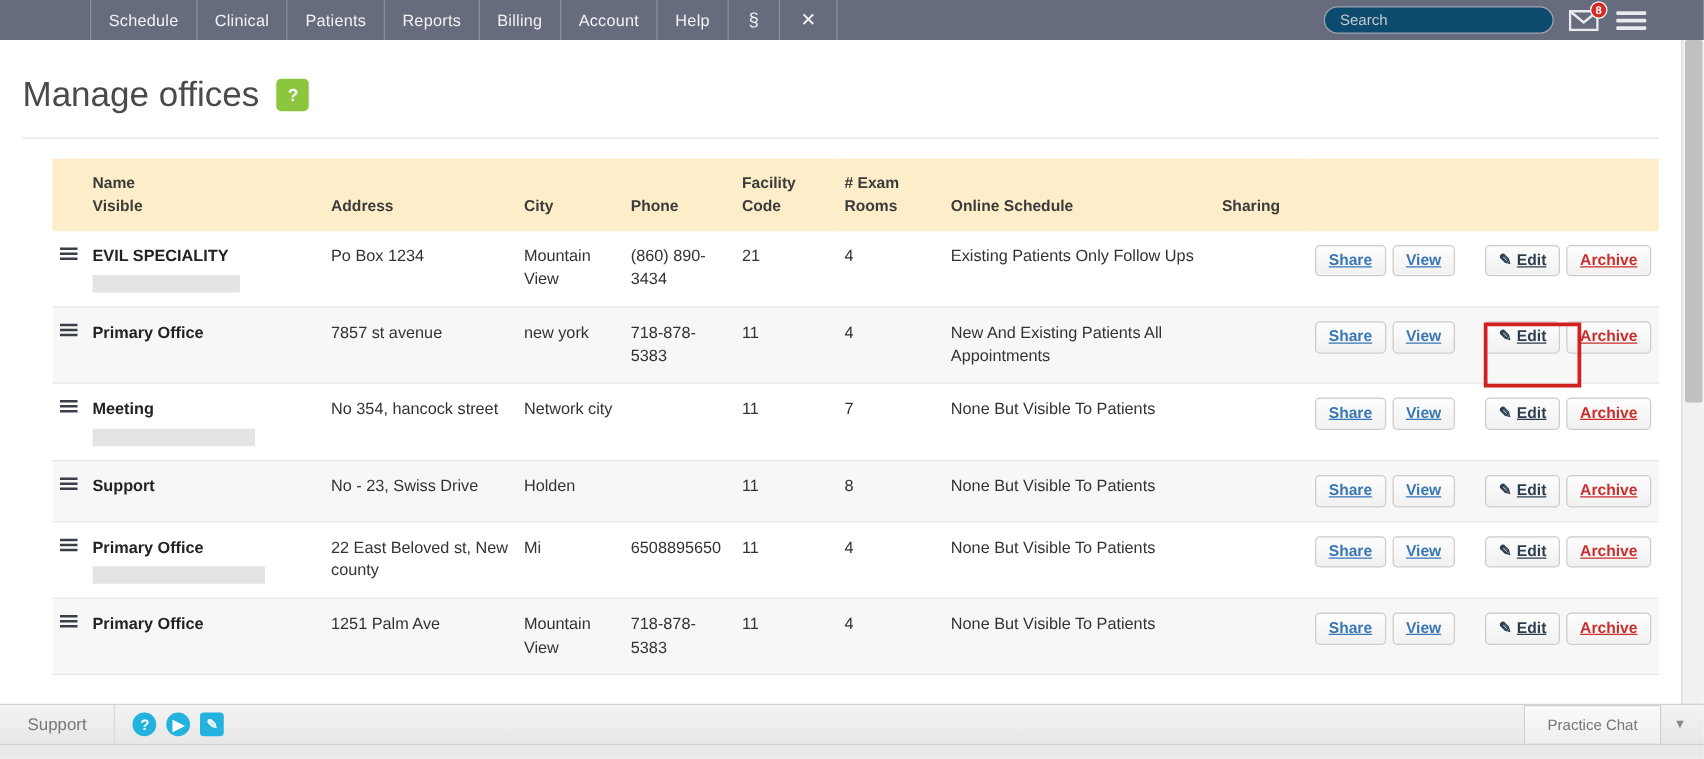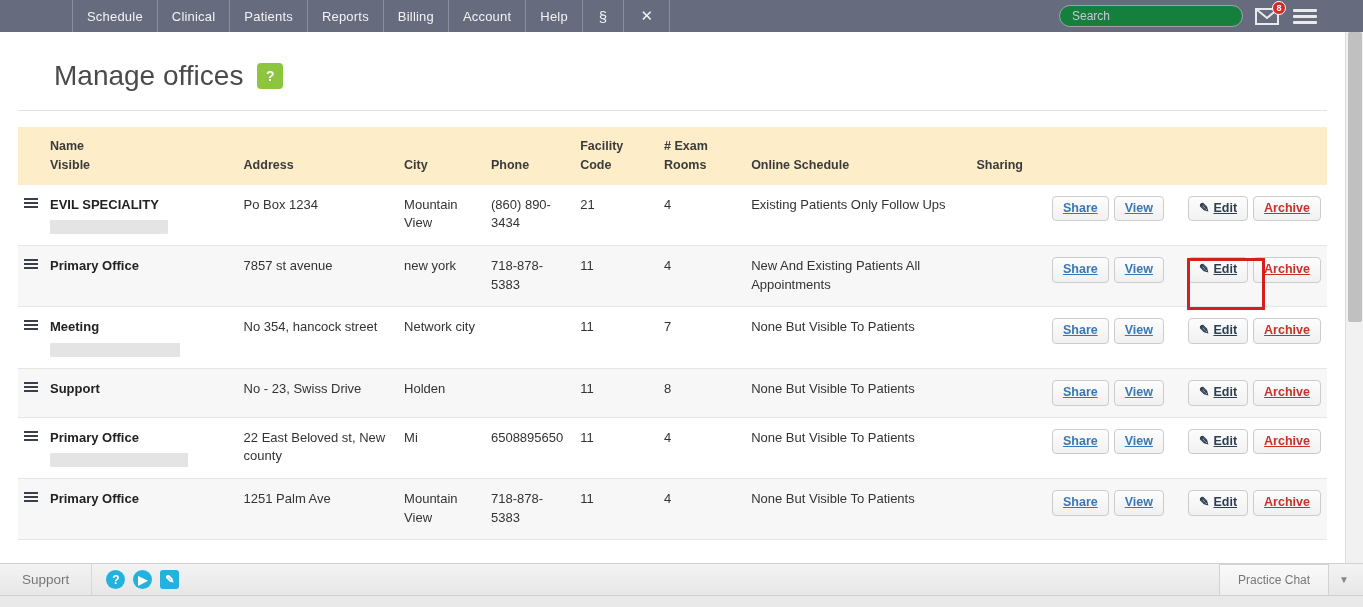--- a/index.html
+++ b/index.html
@@ -30,21 +30,21 @@
     white-space: nowrap;
   }
   .nav-item.icon-nav { padding: 0 16px; font-size: 15px; }
   .topbar-spacer { flex: 1; }
   .topbar-right {
     display: flex; align-items: center; gap: 12px;
     padding-right: 46px;
   }
   .search-box {
     width: 184px; height: 22px;
-    background: #15803d;
+    background: #0c4a6e;
     border: 1px solid #9ea2ae;
     border-radius: 11px;
     display: flex; align-items: center;
     padding: 0 12px;
     font-size: 12px;
     color: #c6c9d2;
   }
   .mail-wrap { position: relative; width: 26px; height: 22px; cursor: pointer; }
   .mail-wrap svg { position: absolute; left: 0; top: 3px; }
   .badge {
@@ -69,21 +69,21 @@
     width: 1345px; height: 543px;
     background: #fff;
     overflow: hidden;
   }
   .page-head {
     padding: 18px 0 0 18px;
     display: flex; align-items: center; gap: 14px;
     height: 70px;
   }
   .page-title {
-    font-size: 28px; color: #4a4a4a; font-weight: normal; margin-left: 36px;
+    font-size: 28px; color: #4a4a4a; font-weight: normal;
   }
   .help-chip {
     background: #8cc63e; color: #fff;
     width: 26px; height: 26px; border-radius: 4px;
     display: flex; align-items: center; justify-content: center;
     font-size: 14px; font-weight: bold; cursor: pointer;
   }
   .head-rule {
     border-bottom: 1px solid #e3e3e3;
     margin: 8px 18px 0 18px;
@@ -107,21 +107,21 @@
     border: 1px solid #3f913f;
     border-radius: 4px;
     color: #fff; font-size: 14px; font-weight: bold;
     padding: 8px 16px;
     cursor: pointer;
     white-space: nowrap;
   }
   .btn-add .plus { font-weight: bold; margin-right: 4px; }
 
   
-  .table-wrap { padding: 16px 18px; }
+  .table-wrap { padding: 16px 18px; margin-left: 24px; }
   table.offices {
     width: 100%; border-collapse: collapse;
     font-size: 13px; color: #333;
   }
   table.offices thead th {
     background: #fdeec9;
     text-align: left;
     font-weight: bold;
     font-size: 12.5px;
     color: #3b3b3b;

